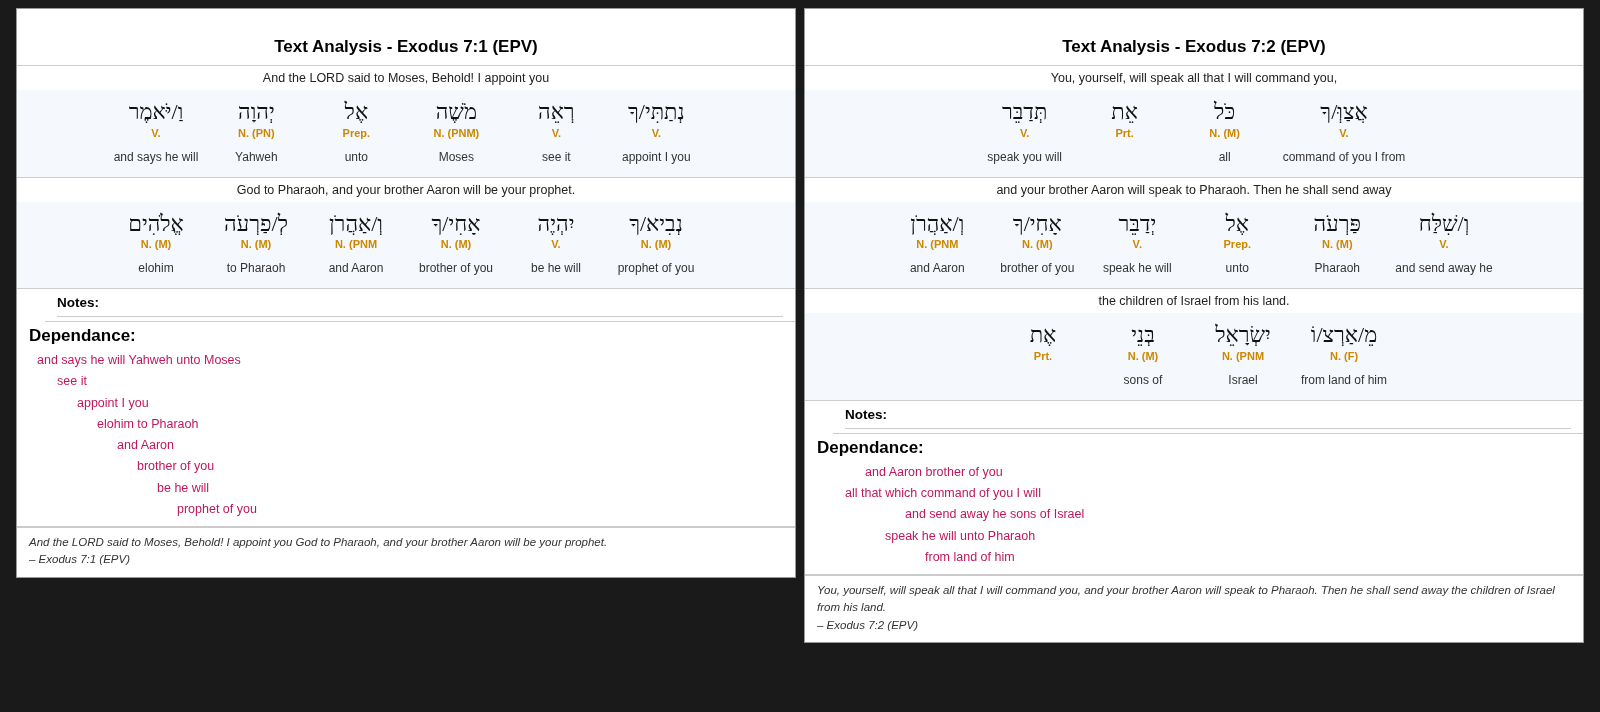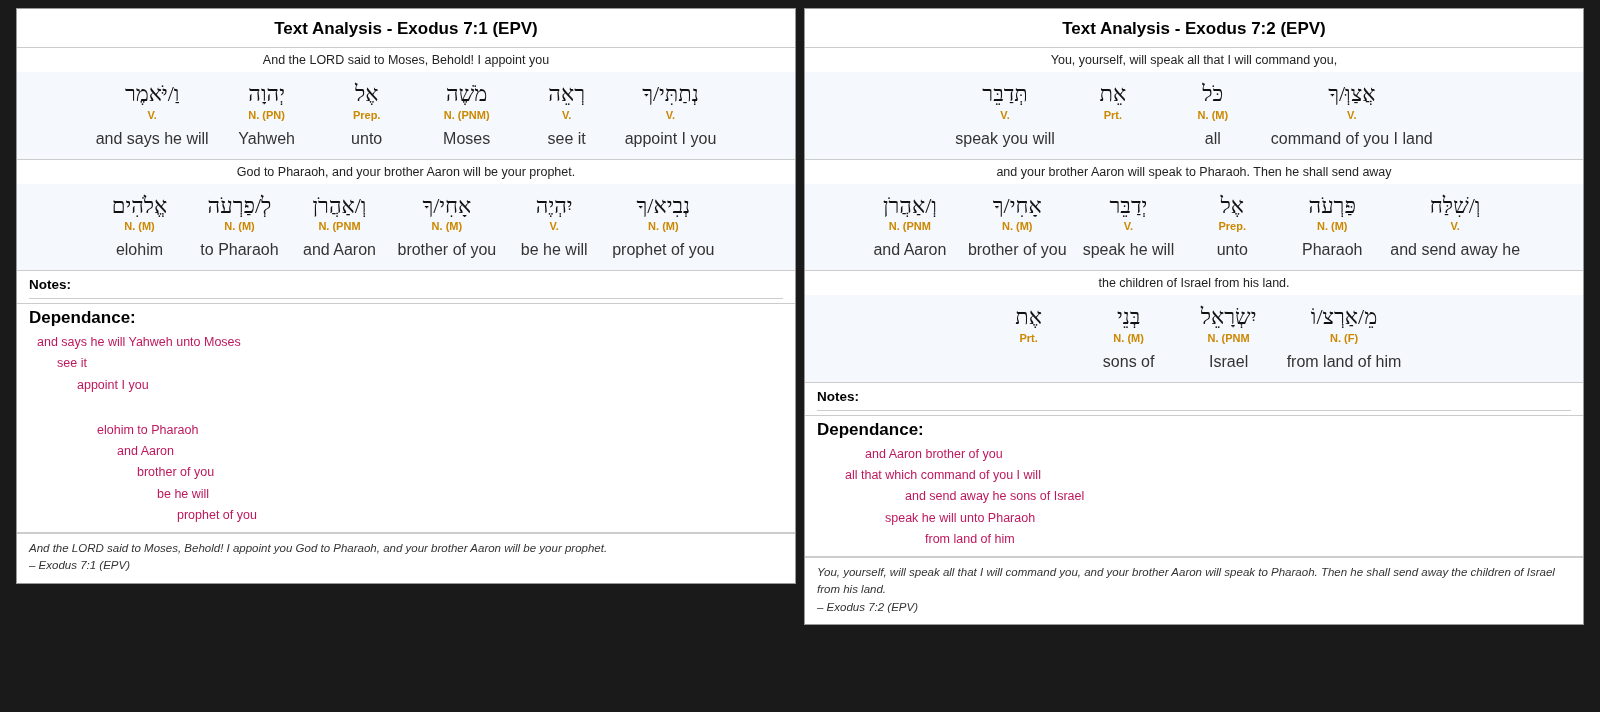--- a/index.html
+++ b/index.html
@@ -17,21 +17,21 @@
       background: #fff;
       border: 1px solid #999;
       width: 780px;
       min-width: 780px;
       font-size: 13px;
     }
     .panel-title {
       text-align: center;
       font-weight: bold;
       font-size: 17px;
-      padding: 10px 0 8px 0;
+      padding: 28px 0 8px 0;
       border-bottom: 1px solid #ccc;
       font-family: Arial, sans-serif;
     }
     .verse-section {
       border-bottom: 1px solid #ccc;
     }
     .verse-summary {
       text-align: center;
       padding: 5px 10px;
       font-size: 12.5px;
@@ -63,32 +63,33 @@
       color: #111;
     }
     .part-of-speech {
       font-size: 11px;
       color: #cc8800;
       font-family: Arial, sans-serif;
       font-weight: bold;
       min-height: 16px;
     }
     .english-gloss {
-      font-size: 16px;
+      font-size: 12px;
       color: #333;
       font-family: Arial, sans-serif;
       text-align: center;
       min-height: 28px;
       display: flex;
       align-items: center;
       justify-content: center;
     }
     .notes-section {
       padding: 6px 12px 4px 12px;
       border-bottom: 1px solid #ccc;
+      margin-left: 28px;
     }
     .notes-header {
       font-weight: bold;
       font-size: 13.5px;
       font-family: Arial, sans-serif;
     }
     .dependance-section {
       padding: 4px 12px 6px 12px;
       border-bottom: 1px solid #ccc;
     }
@@ -196,21 +197,21 @@
     <div class="notes-header">Notes:</div>
     <hr style="margin-top:6px; border:none; border-top:1px solid #ccc;">
   </div>
 
   <div class="dependance-section">
     <div class="dependance-header">Dependance:</div>
     <div id="p1-dep-lines">
         <div class="dep-line" style="padding-left: 8px;">and says he will Yahweh unto Moses</div>
         <div class="dep-line" style="padding-left: 28px;">see it</div>
         <div class="dep-line" style="padding-left: 48px;">appoint I you</div>
-        <div class="dep-line" style="padding-left: 68px; margin-top: 24px;">elohim to Pharaoh</div>
+        <div class="dep-line" style="padding-left: 68px;">elohim to Pharaoh</div>
         <div class="dep-line" style="padding-left: 88px;">and Aaron</div>
         <div class="dep-line" style="padding-left: 108px;">brother of you</div>
         <div class="dep-line" style="padding-left: 128px;">be he will</div>
         <div class="dep-line" style="padding-left: 148px;">prophet of you</div>
       </div>
   </div>
 
   <div class="footnote" id="p1-footnote" style="white-space: pre-wrap;">And the LORD said to Moses, Behold! I appoint you God to Pharaoh, and your brother Aaron will be your prophet.
 – Exodus 7:1 (EPV)</div>
 </div>
@@ -232,21 +233,21 @@
           <div class="english-gloss"></div>
         </div>
         <div class="word-cell">
           <div class="hebrew-text">כֹּל</div>
           <div class="part-of-speech">N. (M)</div>
           <div class="english-gloss">all</div>
         </div>
         <div class="word-cell">
           <div class="hebrew-text">אֲצַוְּ/ךָ</div>
           <div class="part-of-speech">V.</div>
-          <div class="english-gloss">command of you I land</div>
+          <div class="english-gloss">command of you I from</div>
         </div>
       </div>
   </div>
 
   <div class="verse-section">
     <div class="verse-summary">and your brother Aaron will speak to Pharaoh. Then he shall send away</div>
     <div class="word-row" id="p2v2row">
         <div class="word-cell">
           <div class="hebrew-text">וְ/אַהֲרֹן</div>
           <div class="part-of-speech">N. (PNM</div>

